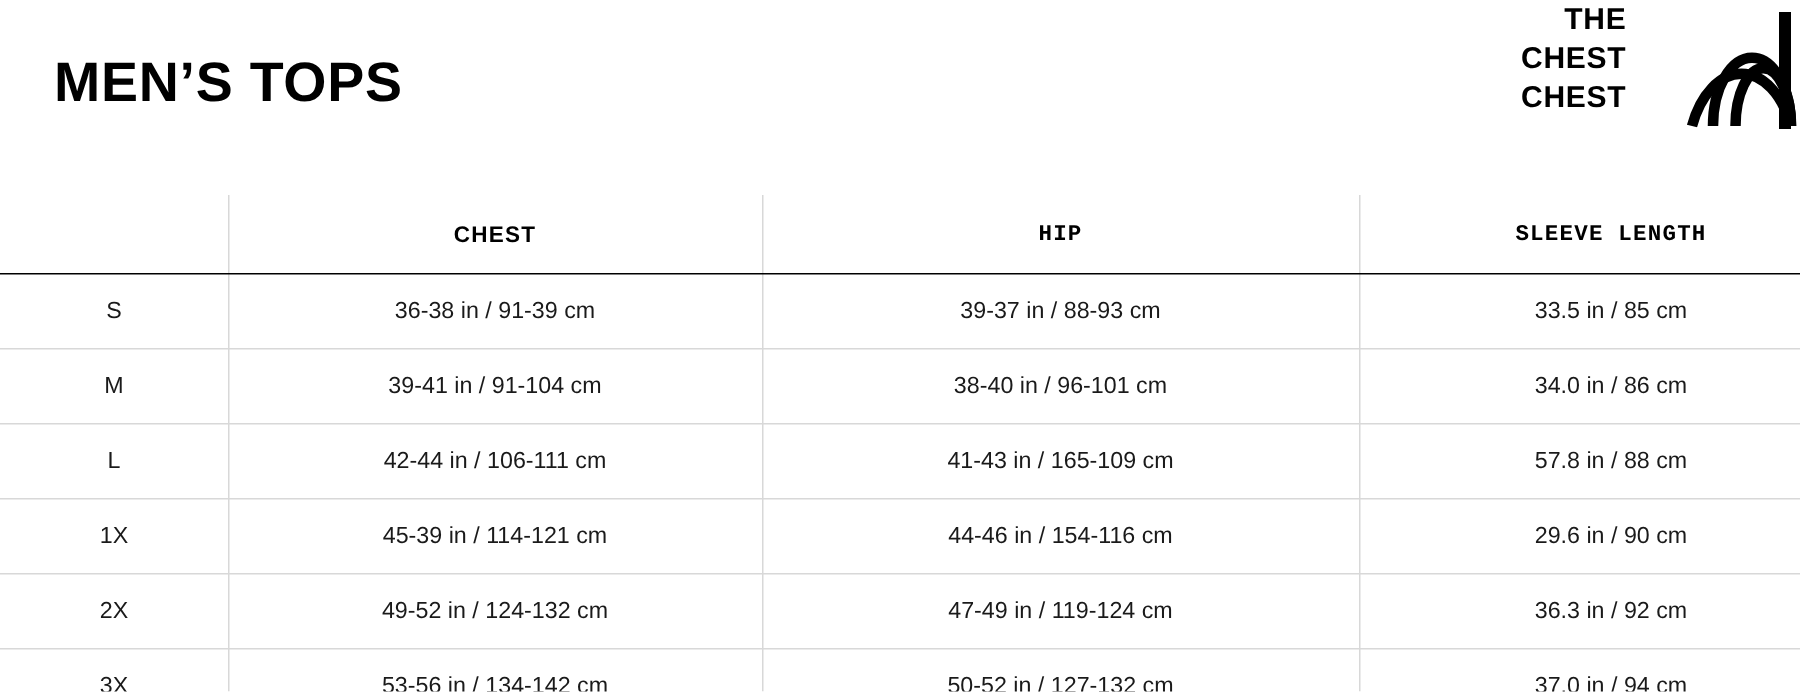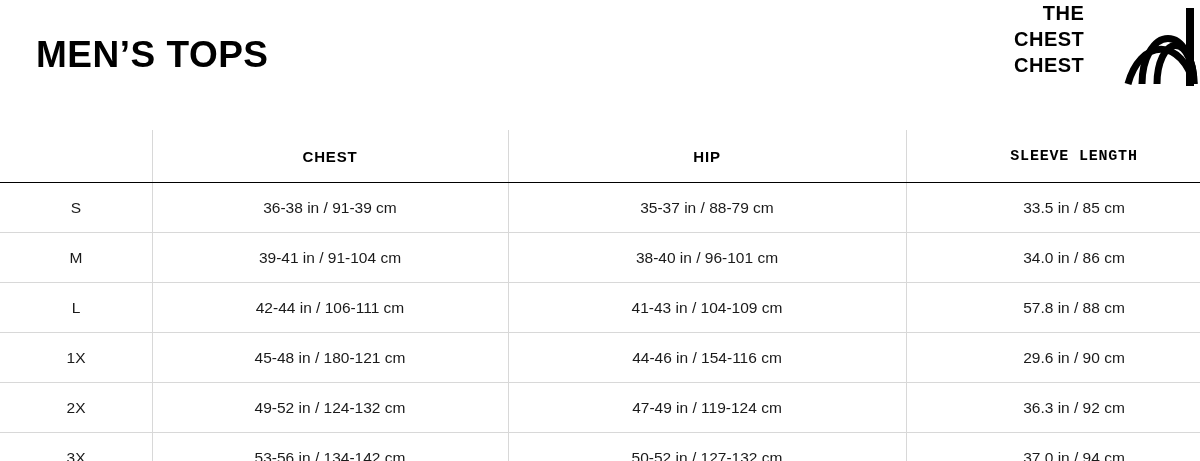--- a/index.html
+++ b/index.html
@@ -91,21 +91,21 @@
     border-bottom: 1.5px solid #000000;
   }
   .size-table tbody tr {
     border-bottom: 1px solid #d8d8d8;
   }
   .size-table tbody td {
     border-bottom: 1px solid #d8d8d8;
   }
   .col-size { width: 152px; }
   .col-chest { width: 356px; }
-  .col-hip { width: 398px; }
+  .col-hip { width: 398px; font-family: Liberation Mono, monospace; }
   .col-sleeve { width: 336px; font-family: Liberation Mono, monospace; }
 
   .size-cell {
     font-size: 15.5px;
     font-weight: normal;
     color: #111111;
   }
   .vline {
     position: absolute;
     top: 130px;
@@ -150,38 +150,38 @@
         <th class="col-size"></th>
         <th class="col-chest">CHEST</th>
         <th class="col-hip">HIP</th>
         <th class="col-sleeve">SLEEVE LENGTH</th>
       </tr>
     </thead>
     <tbody>
       <tr>
         <td class="size-cell">S</td>
         <td>36-38 in / 91-39 cm</td>
-        <td>35-37 in / 88-79 cm</td>
+        <td>39-37 in / 88-93 cm</td>
         <td>33.5 in / 85 cm</td>
       </tr>
       <tr>
         <td class="size-cell">M</td>
         <td>39-41 in / 91-104 cm</td>
         <td>38-40 in / 96-101 cm</td>
         <td>34.0 in / 86 cm</td>
       </tr>
       <tr>
         <td class="size-cell">L</td>
         <td>42-44 in / 106-111 cm</td>
-        <td>41-43 in / 104-109 cm</td>
+        <td>41-43 in / 165-109 cm</td>
         <td>57.8 in / 88 cm</td>
       </tr>
       <tr>
         <td class="size-cell">1X</td>
-        <td>45-48 in / 180-121 cm</td>
+        <td>45-39 in / 114-121 cm</td>
         <td>44-46 in / 154-116 cm</td>
         <td>29.6 in / 90 cm</td>
       </tr>
       <tr>
         <td class="size-cell">2X</td>
         <td>49-52 in / 124-132 cm</td>
         <td>47-49 in / 119-124 cm</td>
         <td>36.3 in / 92 cm</td>
       </tr>
       <tr>

